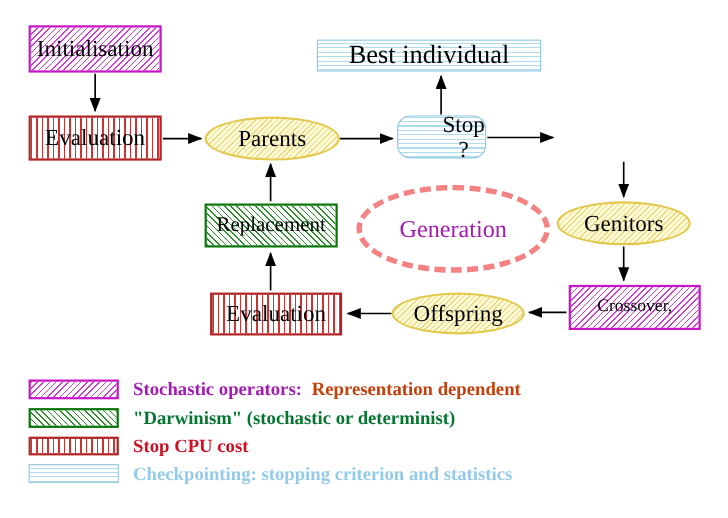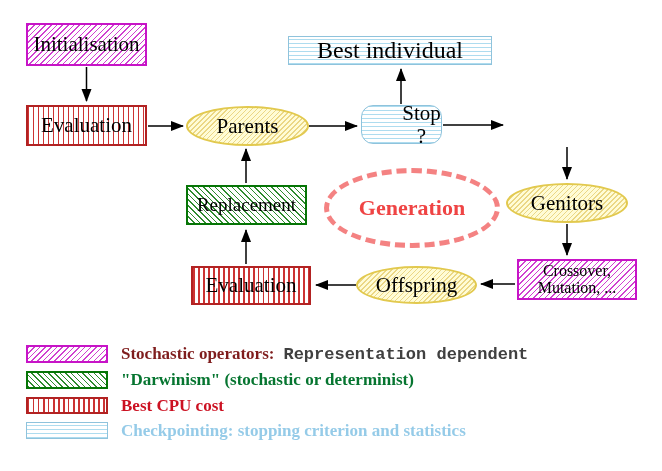--- a/index.html
+++ b/index.html
@@ -29,36 +29,36 @@
   .stripe-cyan{
     border:1px solid #8FC3DC;background-color:#fff;
     background-image:repeating-linear-gradient(0deg,#AEDCEF 0,#AEDCEF 1px,transparent 1px,transparent 4px);
   }
   .ellipse-yellow{
     border:2px solid #E2C94E;border-radius:50%;background-color:#FFFCD6;
     background-image:repeating-linear-gradient(135deg,#EBD785 0,#EBD785 1px,transparent 1px,transparent 3.5px);
   }
   .ellipse-dashed{
     border:5px dashed #F48282;border-radius:50%;
-    color:#ef4444;background:transparent;font-weight:bold;
+    color:#a21caf;background:transparent;
   }
   .rounded{border-radius:12px;}
   .fs-node{font-size:21px;}
   .fs-small{font-size:19px;}
   .fs-tiny{font-size:16px;}
   
   .legend-row{position:absolute;display:flex;align-items:center;z-index:2;}
   .swatch{width:82px;box-sizing:border-box;flex:0 0 82px;}
   .legend-label{
     margin-left:13px;font-weight:bold;font-size:17px;white-space:nowrap;
     font-family:"Liberation Serif",serif;
   }
   .legend-label.secondary{margin-left:9px;}
-  .c-magenta{color:#7f1d1d;}
-  .c-gold{color:#404040;font-family:Liberation Mono, monospace;}
+  .c-magenta{color:#a21caf;}
+  .c-gold{color:#c2410c;}
   .c-green{color:#067530;}
   .c-red{color:#CC1122;}
   .c-blue{color:#95CBE8;}
 </style>
 </head>
 <body>
 
 <div id="canvas">
 
   <svg class="connectors" width="662" height="471" viewBox="0 0 662 471">
@@ -96,37 +96,36 @@
   <div class="node ellipse-dashed" style="left:324px;top:168px;width:176px;height:80px;font-size:22px;">Generation</div>
 
   <div class="node ellipse-yellow fs-node" style="left:506px;top:183px;width:122px;height:40px;">Genitors</div>
 
   <div class="node stripe-red fs-node" style="left:191px;top:266px;width:120px;height:39px;">Evaluation</div>
 
   <div class="node ellipse-yellow fs-node" style="left:356px;top:266px;width:121px;height:38px;">Offspring</div>
 
   <div class="node hatch-magenta fs-tiny" style="left:517px;top:259px;width:120px;height:41px;flex-direction:column;">
     <span>Crossover,</span>
-    <span>Mutation, ...</span>
   </div>
 
   <div class="legend-row" style="left:26px;top:345px;height:18px;">
     <span class="swatch hatch-magenta" style="height:18px;"></span>
     <span class="legend-label c-magenta">Stochastic operators:</span>
     <span class="legend-label secondary c-gold">Representation dependent</span>
   </div>
 
   <div class="legend-row" style="left:26px;top:371px;height:18px;">
     <span class="swatch hatch-green" style="height:18px;"></span>
     <span class="legend-label c-green">"Darwinism" (stochastic or determinist)</span>
   </div>
 
   <div class="legend-row" style="left:26px;top:397px;height:17px;">
     <span class="swatch stripe-red" style="height:17px;"></span>
-    <span class="legend-label c-red">Best CPU cost</span>
+    <span class="legend-label c-red">Stop CPU cost</span>
   </div>
 
   <div class="legend-row" style="left:26px;top:422px;height:17px;">
     <span class="swatch stripe-cyan" style="height:17px;"></span>
     <span class="legend-label c-blue">Checkpointing: stopping criterion and statistics</span>
   </div>
 
 </div>
 
 </body></html>

